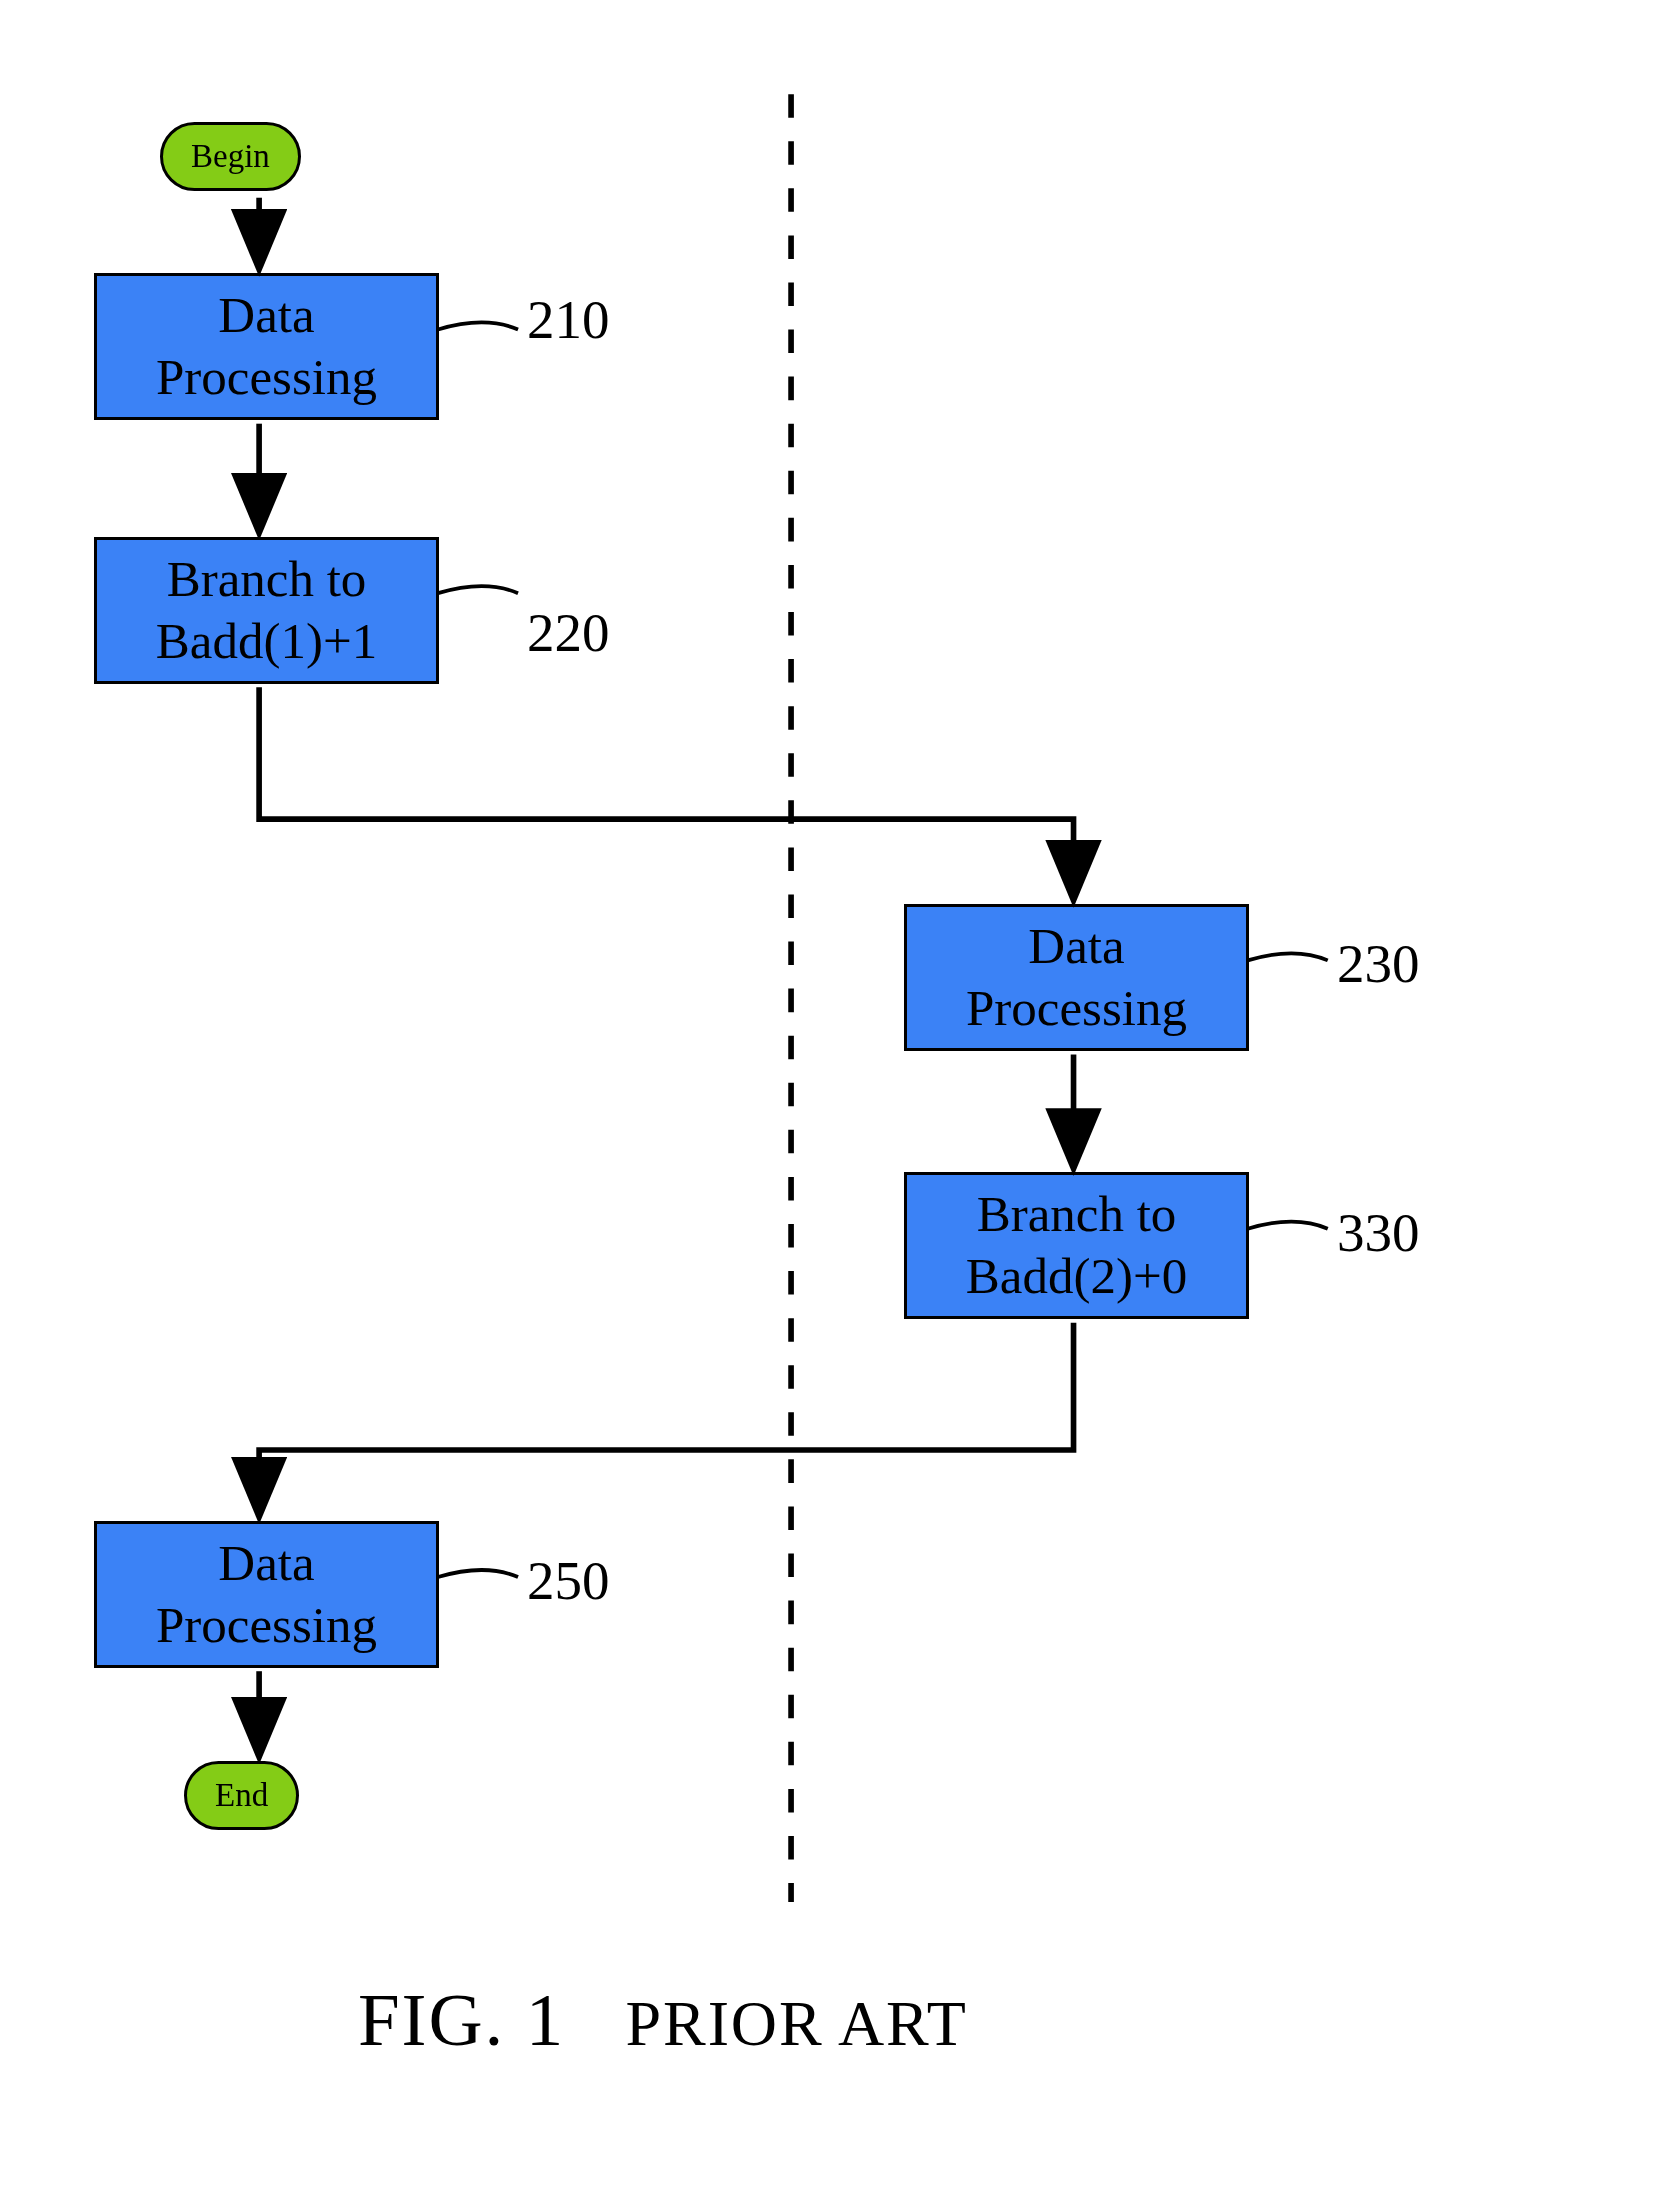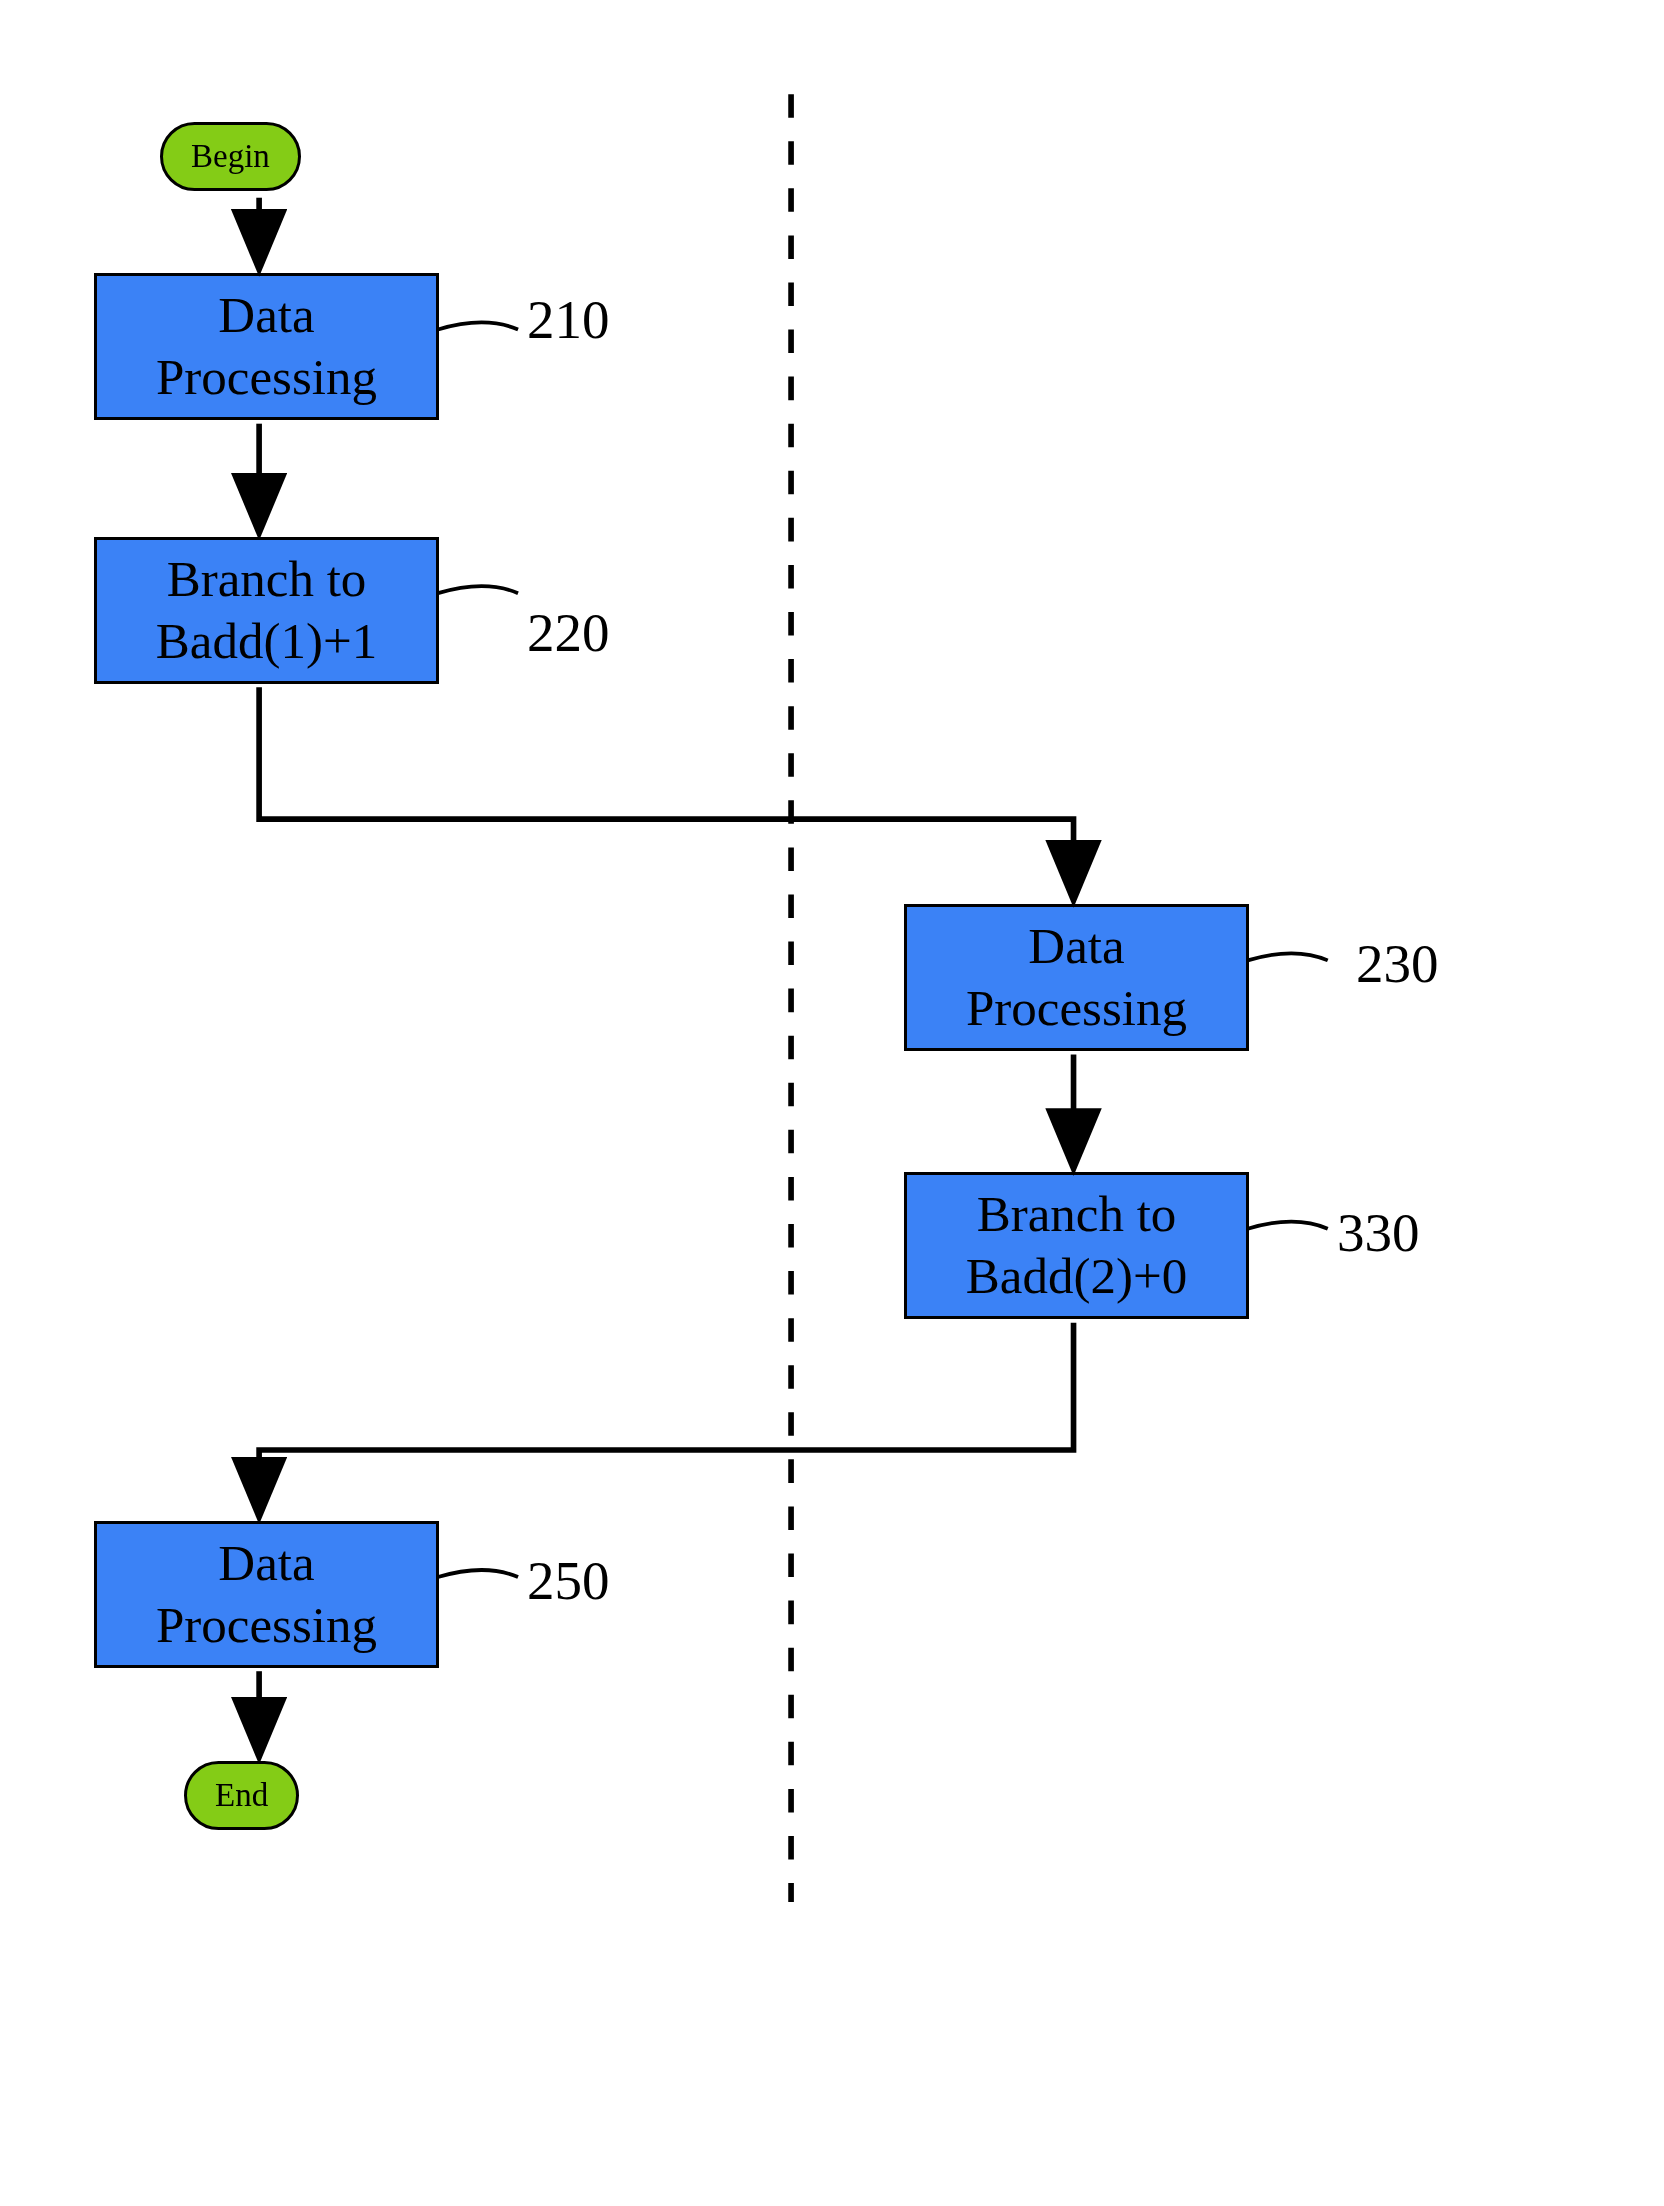--- a/index.html
+++ b/index.html
@@ -80,21 +80,21 @@
     <span>Badd(1)+1</span>
   </div>
   <div class="label" style="left: 527px; top: 565px; margin-top: 36px;">
     <span>220</span>
   </div>
 
   <div class="process-box" style="left: 904px; top: 904px; width: 301px;">
     <span>Data</span><br>
     <span>Processing</span>
   </div>
-  <div class="label" style="left: 1337px; top: 932px; margin-left: 19px;">
+  <div class="label" style="left: 1337px; top: 932px;">
     <span>230</span>
   </div>
 
   <div class="process-box" style="left: 904px; top: 1172px; width: 301px;">
     <span>Branch to</span><br>
     <span>Badd(2)+0</span>
   </div>
   <div class="label" style="left: 1337px; top: 1201px;">
     <span>330</span>
   </div>
@@ -104,20 +104,25 @@
     <span>Processing</span>
   </div>
   <div class="label" style="left: 527px; top: 1549px;">
     <span>250</span>
   </div>
 
   <div class="terminal" style="left: 184px; top: 1761px;">
     <span>End</span>
   </div>
 
+  <div class="caption" style="left: 358px; top: 1977px;">
+    <span class="fig">FIG. 1</span>
+    <span style="display:inline-block; width:19px;"></span>
+    <span class="prior">PRIOR ART</span>
+  </div>
 
   <svg viewBox="0 0 1768 2343" width="1665" height="2206">
     <defs>
       <marker id="arrowhead" markerWidth="12" markerHeight="12" refX="10" refY="5" orient="auto">
         <path d="M0,0 L12,5 L0,10 Z" fill="black"></path>
       </marker>
     </defs>
 
     <line x1="840" y1="100" x2="840" y2="2020" stroke="black" stroke-width="6" stroke-dasharray="25,25"></line>
 

